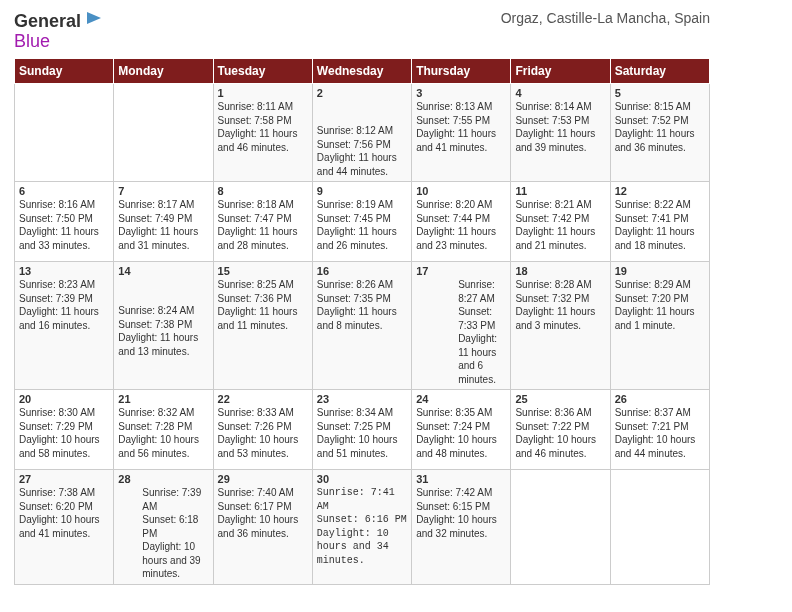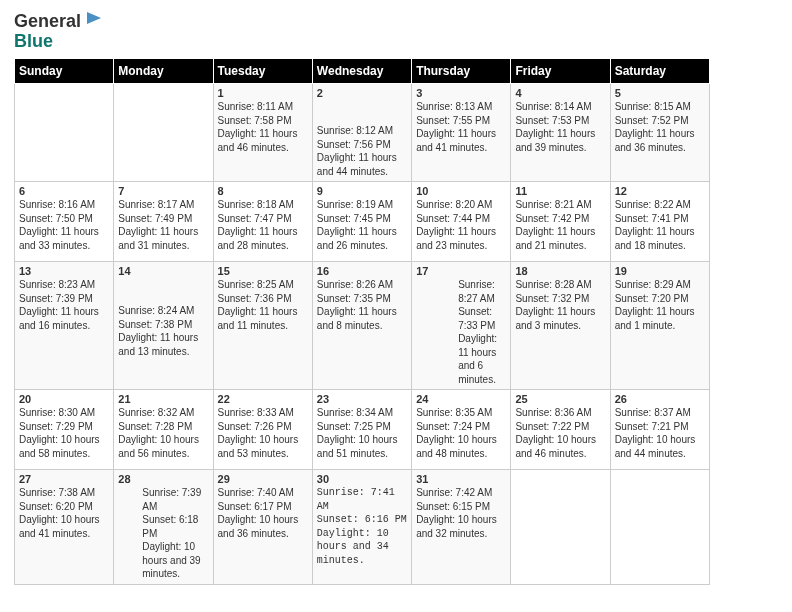--- a/index.html
+++ b/index.html
@@ -27,22 +27,22 @@
       align-items: center;
     }
     .logo-text-general {
       font-size: 18px;
       font-weight: bold;
       color: #333;
       line-height: 1;
     }
     .logo-text-blue {
       font-size: 18px;
-      font-weight: bold;
-      color: #0f766e;
+      font-weight: normal;
+      color: #a21caf;
       line-height: 1;
     }
     .logo-icon {
       width: 22px;
       height: 22px;
       margin-left: 2px;
       fill: #4a90c4;
     }
     .logo-container {
       display: flex;
@@ -64,21 +64,21 @@
     }
     .calendar-subtitle {
       font-size: 14px;
       color: #555;
     }
     table {
       width: 100%;
       border-collapse: collapse;
     }
     thead tr th {
-      background-color: #000000;
+      background-color: #7f1d1d;
       color: #fff;
       font-size: 12px;
       font-weight: bold;
       padding: 5px 4px;
       text-align: left;
       border: 1px solid #fff;
     }
     tbody tr td {
       border: 1px solid #ccc;
       vertical-align: top;
@@ -122,20 +122,21 @@
         <div class="logo-row">
           <span class="logo-text-general">General</span>
           <svg class="logo-icon" viewBox="0 0 22 22">
             <polygon points="4,2 18,8 4,14" fill="#4a90c4"></polygon>
           </svg>
         </div>
         <span class="logo-text-blue">Blue</span>
       </div>
     </div>
     <div class="title-block">
+      <div class="calendar-subtitle">Orgaz, Castille-La Mancha, Spain</div>
     </div>
   </div>
 
   <table>
     <thead>
       <tr>
         <th>Sunday</th>
         <th>Monday</th>
         <th>Tuesday</th>
         <th>Wednesday</th>

